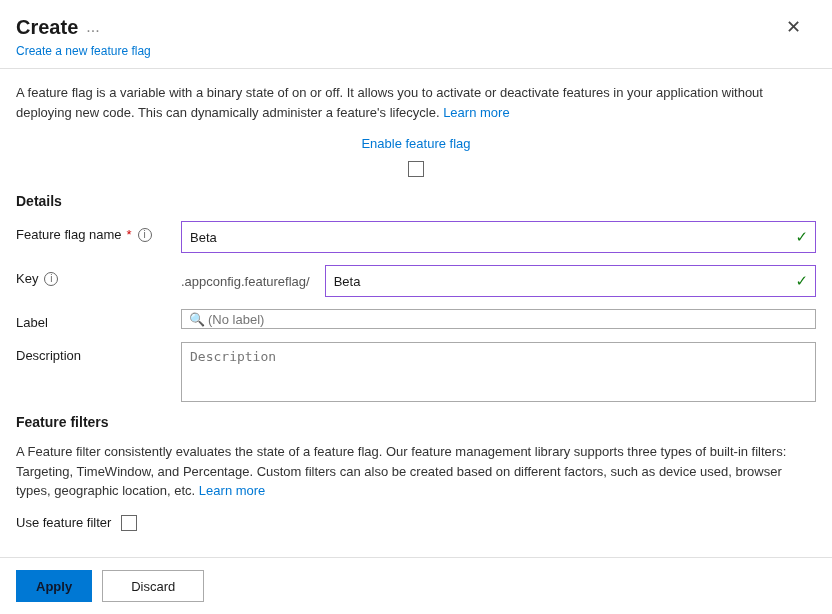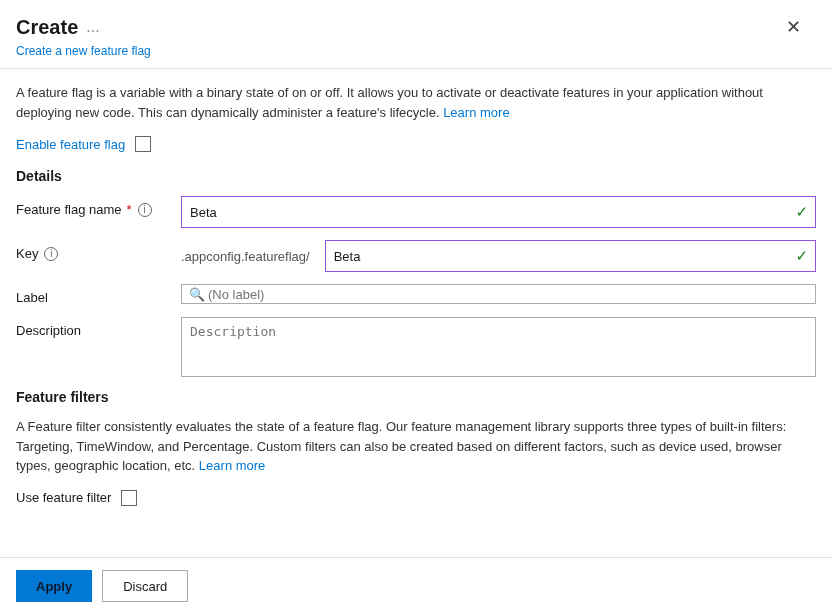--- a/index.html
+++ b/index.html
@@ -74,20 +74,21 @@
     }
     .info-text a {
       color: #0078d4;
       text-decoration: none;
     }
     .enable-flag-row {
       display: flex;
       align-items: center;
       gap: 10px;
       margin-bottom: 16px;
+      flex-direction: column;
     }
     .enable-flag-label {
       color: #0078d4;
       font-size: 13px;
     }
     .checkbox-box {
       width: 16px;
       height: 16px;
       border: 1px solid #666;
       background: #fff;
@@ -244,21 +245,21 @@
       font-size: 13px;
       font-weight: 600;
       cursor: pointer;
       height: 32px;
       text-align: center;
     }
     .btn-discard {
       background: #fff;
       color: #1a1a1a;
       border: 1px solid #aaa;
-      padding: 6px 20px;
+      padding: 6px 28px;
       font-size: 13px;
       cursor: pointer;
       height: 32px;
     }
   </style>
 </head>
 <body>
 
 <div class="dialog">
 

